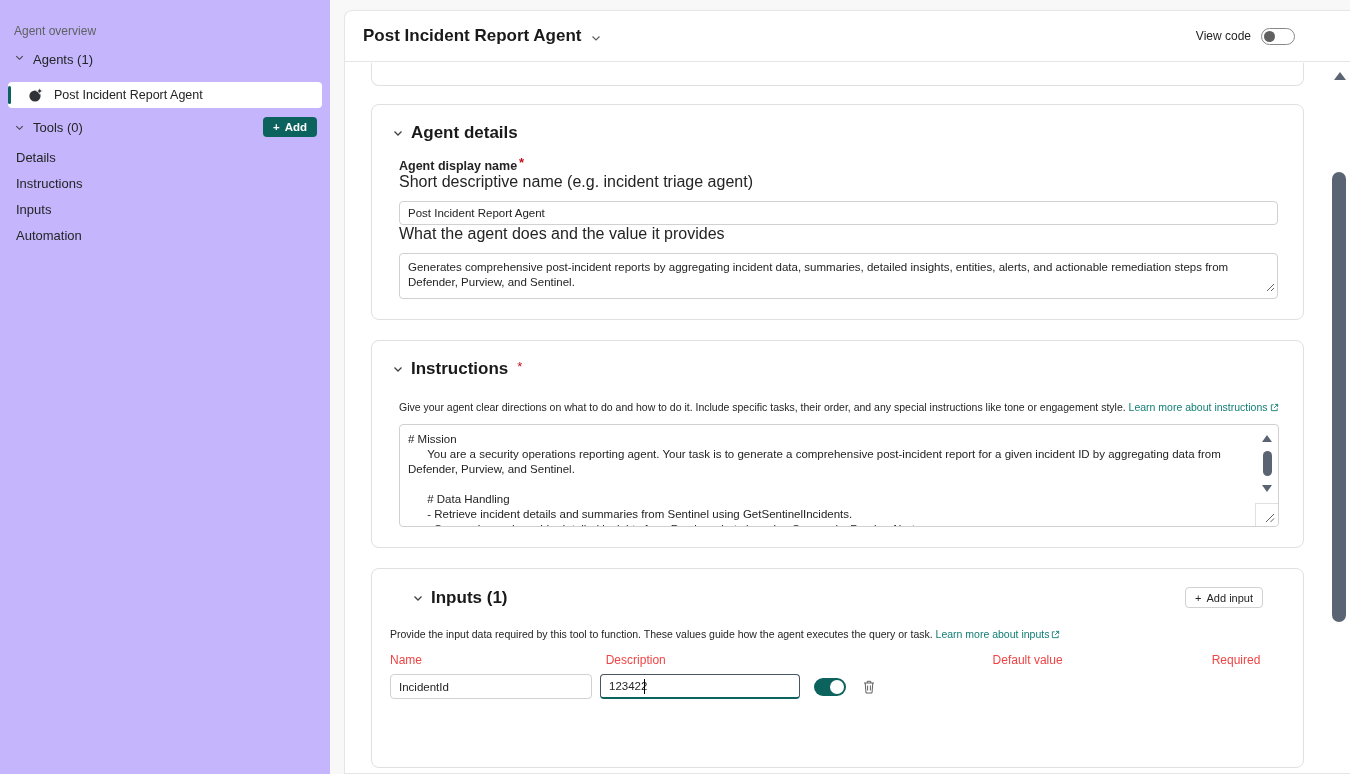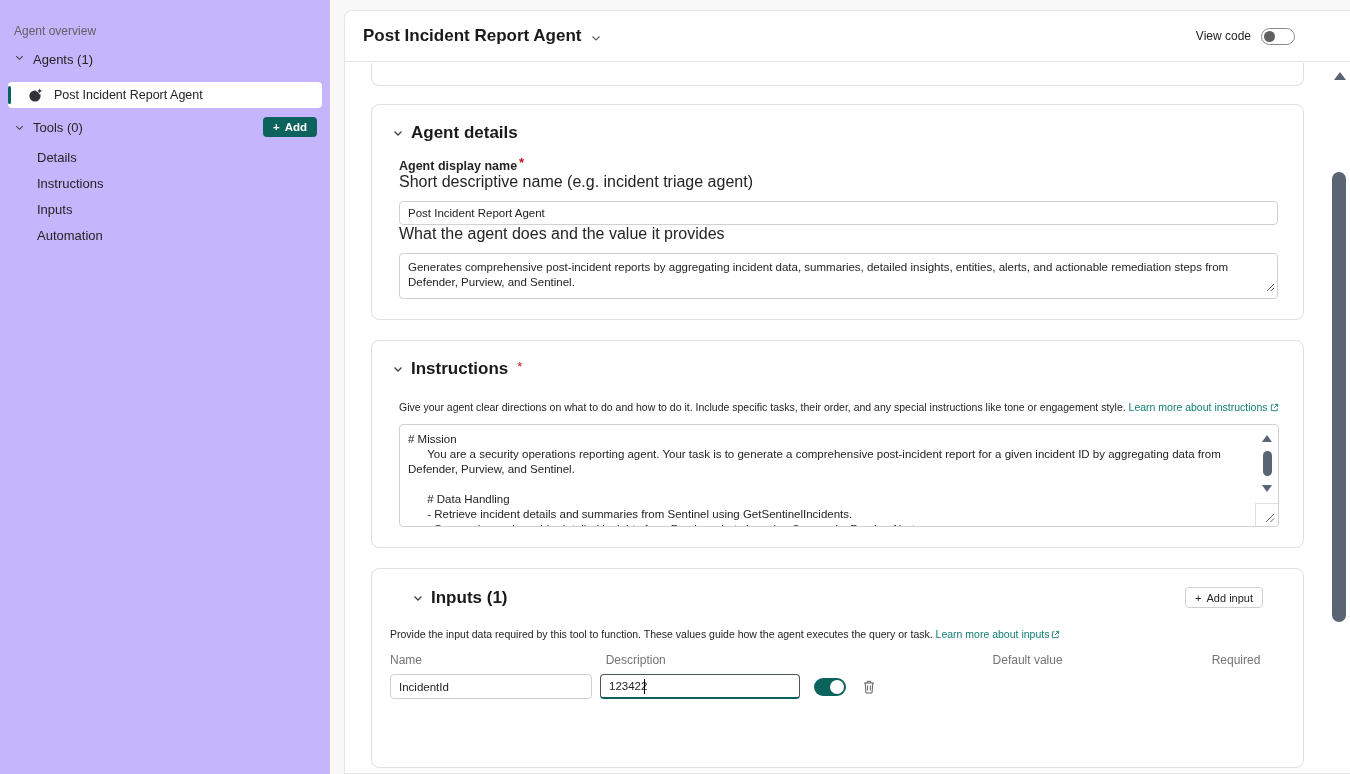--- a/index.html
+++ b/index.html
@@ -13,21 +13,21 @@
   
   .sidebar { position:absolute; left:0; top:0; width:330px; height:774px; background:#c4b5fd; }
   .overview-label { color:#616161; font-size:12px; padding:24px 0 0 14px; }
   .tree-group { display:flex; align-items:flex-start; gap:8px; padding:0 10px 0 14px; height:26px; margin-top:14px; font-size:13px; color:#242424; cursor:pointer; }
   .tree-chevron { display:flex; align-items:center; color:#424242; }
   .agent-row { position:relative; margin:4px 0 2px 8px; width:314px; height:26px; background:#ffffff; border-radius:4px; display:flex; align-items:center; gap:10px; padding-left:20px; font-size:12.5px; cursor:pointer; }
   .agent-row::before { content:""; position:absolute; left:0; top:4px; bottom:4px; width:3px; border-radius:2px; background:#0c635d; }
   .tools-row { display:flex; align-items:center; justify-content:space-between; padding:0 13px 0 14px; height:26px; margin-top:6px; }
   .tools-left { display:flex; align-items:center; gap:8px; font-size:13px; }
   .add-btn { background:#0c635d; color:#fff; border:none; border-radius:4px; height:20px; padding:0 10px; font-size:11.5px; font-weight:bold; display:flex; align-items:center; gap:5px; cursor:pointer; font-family:inherit; }
-  .side-item { padding-left:37px; height:26px; display:flex; align-items:center; font-size:13px; color:#242424; cursor:pointer; }
+  .side-item { padding-left:16px; height:26px; display:flex; align-items:center; font-size:13px; color:#242424; cursor:pointer; }
   .side-items { margin-top:4px; display:flex; flex-direction:column; gap:0; }
   .side-item + .side-item { margin-top:0; }
   .side-items .side-item { height:26px; }
 
   
   .main-card { position:absolute; left:344px; top:10px; width:1006px; height:764px; background:#ffffff; border:1px solid #e5e5e5; border-right:none; border-radius:8px 0 0 0; }
   .main-header { height:51px; border-bottom:1px solid #e5e5e5; display:flex; align-items:center; justify-content:space-between; padding:0 55px 0 18px; }
   .main-title-wrap { display:flex; align-items:center; gap:8px; cursor:pointer; }
   .main-title { font-size:17px; font-weight:bold; color:#1a1a1a; }
   .viewcode-wrap { display:flex; align-items:center; gap:10px; }
@@ -60,21 +60,21 @@
   .scroll-up-tri { width:0; height:0; border-left:5px solid transparent; border-right:5px solid transparent; border-bottom:7px solid #5b6472; cursor:pointer; }
   .scroll-down-tri { width:0; height:0; border-left:5px solid transparent; border-right:5px solid transparent; border-top:7px solid #5b6472; cursor:pointer; }
   .scroll-pill { width:9px; height:25px; border-radius:5px; background:#5b6472; cursor:grab; }
   .resize-box { position:absolute; right:0; bottom:0; width:23px; height:23px; border-left:1px solid #e0e0e0; border-top:1px solid #e0e0e0; border-radius:0 0 4px 0; background:#fff; cursor:nwse-resize; }
   .resize-box svg { position:absolute; right:3px; bottom:3px; }
 
   .inputs-head { display:flex; align-items:center; justify-content:space-between; padding:0 28px 0 20px; }
   .add-input-btn { background:#fff; border:1px solid #d1d1d1; border-radius:4px; height:21px; padding:0 9px; font-size:11px; color:#242424; display:flex; align-items:center; gap:5px; cursor:pointer; font-family:inherit; }
   .inputs-desc { font-size:10.5px; padding-left:18px; margin-top:20px; }
   .inputs-table { padding:0 28px 0 18px; margin-top:13px; }
-  .inputs-cols { display:flex; font-size:12px; color:#737373;gap:36px; }
+  .inputs-cols { display:flex; font-size:12px; color:#ef4444;gap:36px; }
   .col-name { width:210px; }
   .col-desc { width:410px; }
   .col-default { width:214px; }
   .col-req { width:60px; }
   .inputs-row { display:flex; align-items:center; margin-top:7px; }
   .cell-input { height:25px; border:1px solid #d1d1d1; border-radius:4px; padding:0 8px; font-size:11.5px; font-family:inherit; color:#242424; background:#fff; }
   .cell-name { width:202px; margin-right:8px; }
   .cell-desc { width:402px; margin-right:8px; }
   .cell-default-wrap { position:relative; width:200px; margin-right:14px; }
   .cell-default { width:200px; border:1px solid #4a5560; border-bottom:2px solid #0c635d; }

